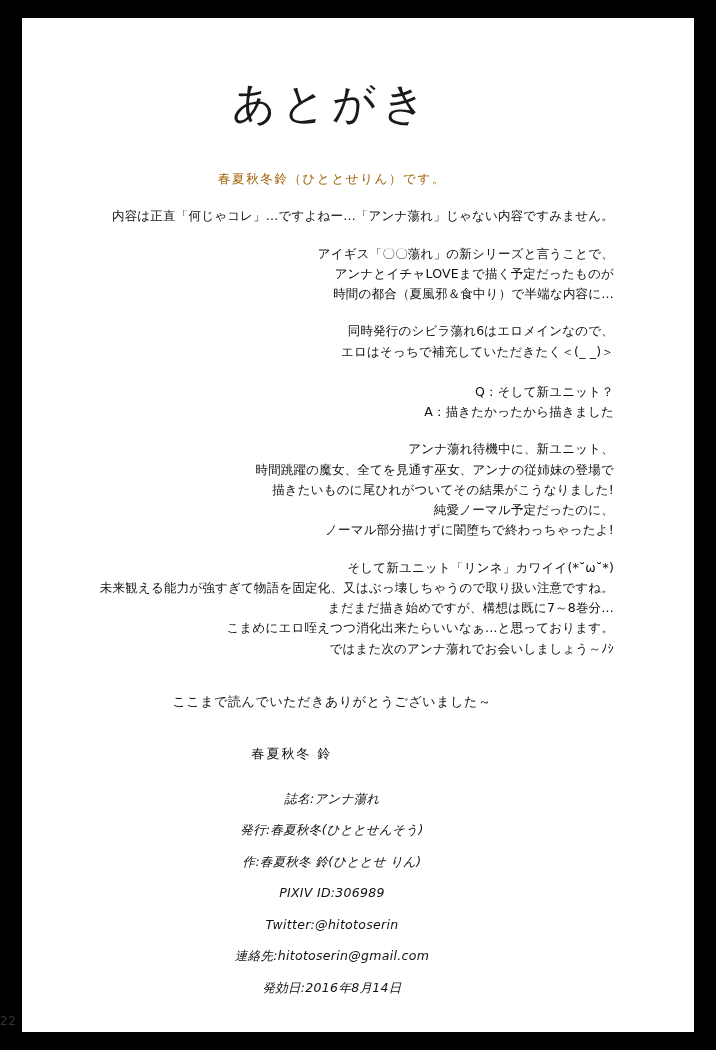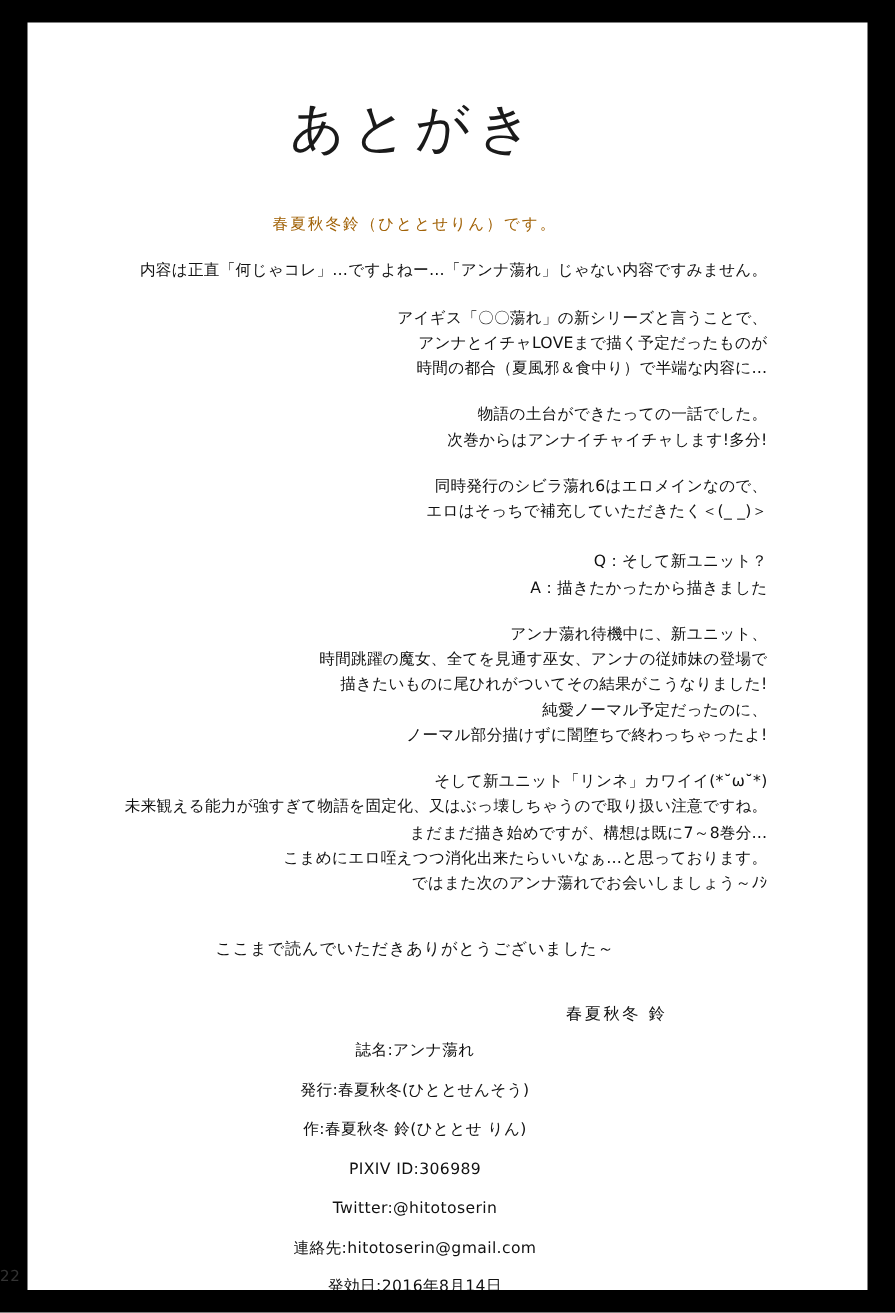--- a/index.html
+++ b/index.html
@@ -67,28 +67,29 @@
     text-align: right;
   }
   .para .ln {
     display: block;
   }
   .qa {
     margin-top: 20px;
   }
   .signature {
     margin-top: 34px;
-    text-align: right;
+    text-align: center;
     padding-right: 80px;
     font-size: 13px;
     color: #111111;
     letter-spacing: 2px;
   }
   .colophon {
-    margin-top: 14px;
+    margin-top: 30px;
+    font-style: italic;
   }
   .colophon .row {
     font-size: 12.5px;
     color: #111111;
     line-height: 1.0;
     margin-bottom: 19px;
     letter-spacing: 0.3px;
   }
   .thanks {
     margin-top: 34px;
@@ -110,24 +111,20 @@
     <div class="para">
       <span class="ln">内容は正直「何じゃコレ」…ですよねー…「アンナ蕩れ」じゃない内容ですみません。</span>
     </div>
 
     <div class="para">
       <span class="ln">アイギス「〇〇蕩れ」の新シリーズと言うことで、</span>
       <span class="ln">アンナとイチャLOVEまで描く予定だったものが</span>
       <span class="ln">時間の都合（夏風邪＆食中り）で半端な内容に…</span>
     </div>
 
-    <div class="para">
-      <span class="ln">物語の土台ができたっての一話でした。</span>
-      <span class="ln">次巻からはアンナイチャイチャします!多分!</span>
-    </div>
 
     <div class="para">
       <span class="ln">同時発行のシビラ蕩れ6はエロメインなので、</span>
       <span class="ln">エロはそっちで補充していただきたく＜(_ _)＞</span>
     </div>
 
     <div class="para qa">
       <span class="ln">Q：そして新ユニット？</span>
       <span class="ln">A：描きたかったから描きました</span>
     </div>

